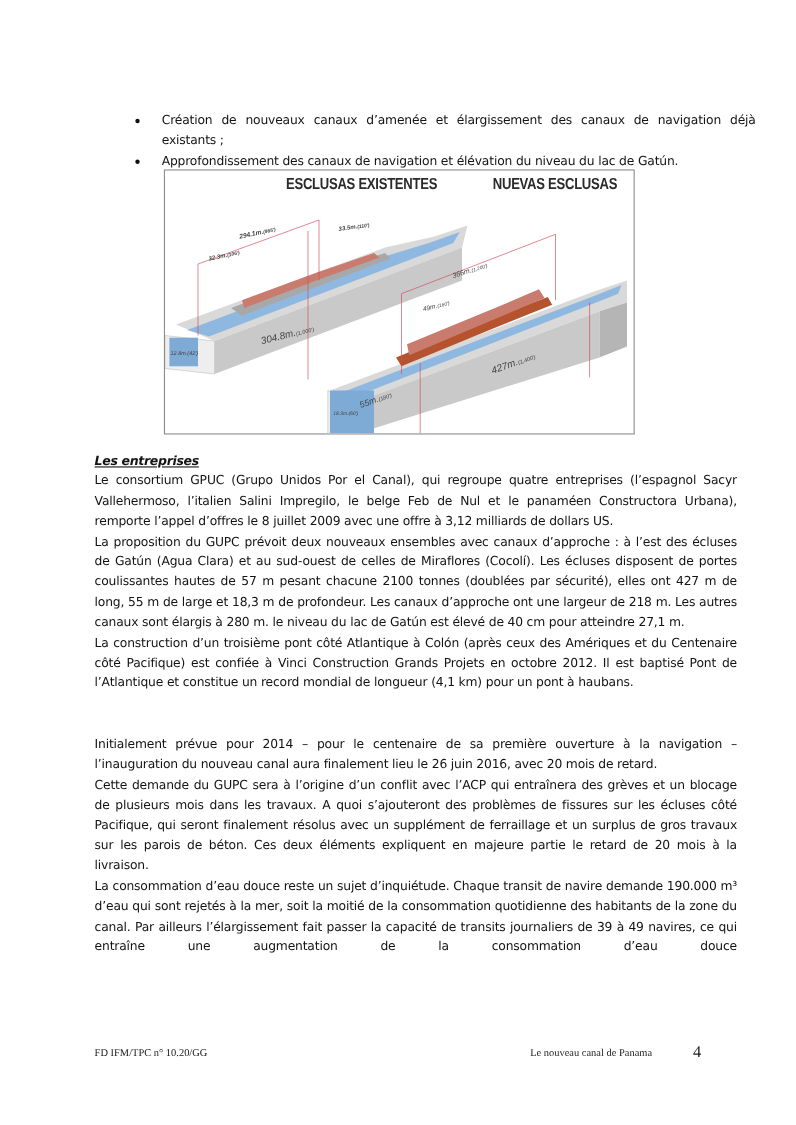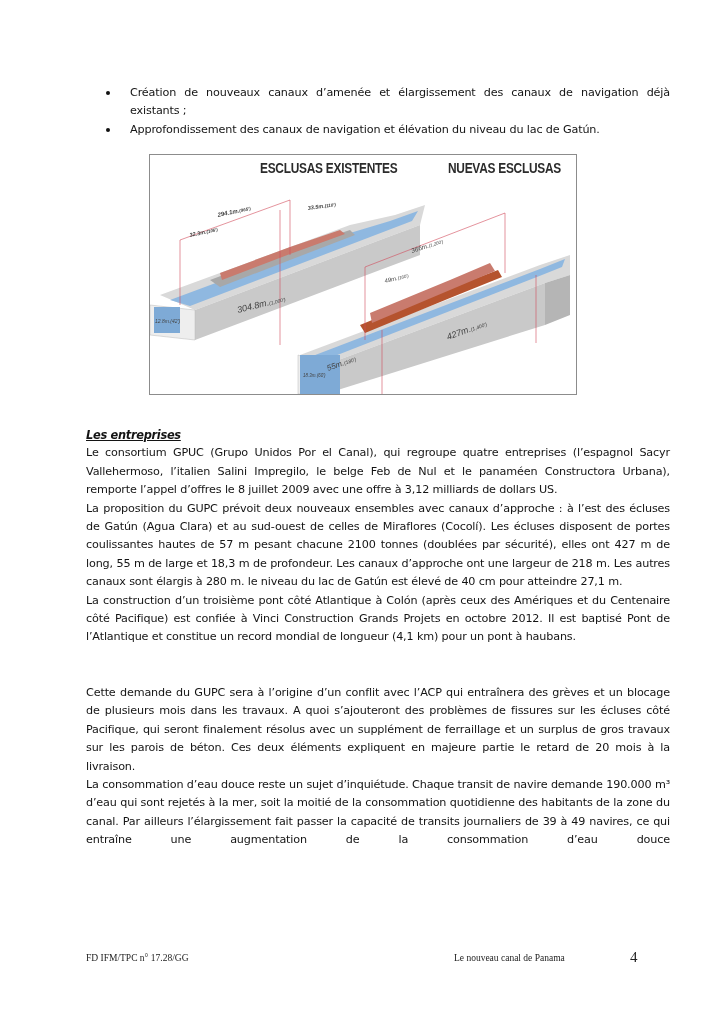--- a/index.html
+++ b/index.html
@@ -1,44 +1,44 @@
 <!DOCTYPE html>
 <html><head>
 <meta charset="utf-8">
 <style>
   html, body { margin: 0; padding: 0; background: #ffffff; }
   body { width: 724px; height: 1023px; position: relative; overflow: hidden;
          font-family: "DejaVu Sans", sans-serif; color: #111; }
   .page { position: absolute; left: 0; top: 0; width: 724px; height: 1023px; background: #fff; }
 
   .text { font-family: "DejaVu Sans", sans-serif; font-size: 11.2px; line-height: 18.4px;
-          letter-spacing: -0.15px; color: #141414; margin-top: 16px; }
+          letter-spacing: -0.15px; color: #141414; }
 
-  .bullets { position: absolute; left: 86px; top: 84px; width: 584px; margin: 0; padding: 0; list-style: none; }
+  .bullets { position: absolute; left: 86px; top: 84px; width: 584px; margin: 17px; padding: 0; list-style: none; }
   .bullets li { position: relative; padding-left: 44px; text-align: justify; }
   .bullets li .dot { position: absolute; left: 20px; top: 7px; width: 4px; height: 4px; border-radius: 50%; background: #111; }
 
   .figure { position: absolute; left: 149px; top: 154px; width: 426px; height: 239px;
             border: 1px solid #8c8c8c; background: #fff; overflow: hidden; }
   .fig-title { position: absolute; top: 5px; font-family: "Liberation Sans", sans-serif;
                font-weight: bold; font-size: 14.5px; letter-spacing: -0.3px; color: #2b2b2b;
                transform: scaleX(0.82); transform-origin: left top; white-space: nowrap; }
   .fig-title.left { left: 110px; }
   .fig-title.right { left: 298px; }
   .figure svg { position: absolute; left: 0; top: 0; }
   .dim { font-family: "Liberation Sans", sans-serif; font-style: italic; fill: #444; }
 
   .section { position: absolute; left: 86px; width: 584px; }
   .heading { font-weight: bold; font-style: italic; text-decoration: underline; font-size: 11.4px;
              line-height: 18.4px; letter-spacing: -0.3px; }
   .para { text-align: justify; margin: 0; }
 
   .footer { position: absolute; top: 953px; font-family: "Liberation Serif", serif; font-size: 9.5px; color: #222; }
   .footer.left { left: 86px; }
-  .footer.mid { left: 454px; text-align: right; }
+  .footer.mid { left: 482px; text-align: right; }
   .footer.num { left: 630px; top: 949px; font-size: 15px; }
 </style>
 </head>
 <body>
 
 <div class="page">
 
   <ul class="bullets text">
     <li>
       <span class="dot"></span>
@@ -105,20 +105,21 @@
   </div>
 
   <div class="section text" style="top:410px;">
     <div class="heading">Les entreprises</div>
     <p class="para">Le consortium GPUC (Grupo Unidos Por el Canal), qui regroupe quatre entreprises (l’espagnol Sacyr Vallehermoso, l’italien Salini Impregilo, le belge Feb de Nul et le panaméen Constructora Urbana), remporte l’appel d’offres le 8 juillet 2009 avec une offre à 3,12 milliards de dollars US.</p>
     <p class="para">La proposition du GUPC prévoit deux nouveaux ensembles avec canaux d’approche : à l’est des écluses de Gatún (Agua Clara) et au sud-ouest de celles de Miraflores (Cocolí). Les écluses disposent de portes coulissantes hautes de 57 m pesant chacune 2100 tonnes (doublées par sécurité), elles ont 427 m de long, 55 m de large et 18,3 m de profondeur. Les canaux d’approche ont une largeur de 218 m. Les autres canaux sont élargis à 280 m. le niveau du lac de Gatún est élevé de 40 cm pour atteindre 27,1 m.</p>
     <p class="para">La construction d’un troisième pont côté Atlantique à Colón (après ceux des Amériques et du Centenaire côté Pacifique) est confiée à Vinci Construction Grands Projets en octobre 2012. Il est baptisé Pont de l’Atlantique et constitue un record mondial de longueur (4,1 km) pour un pont à haubans.</p>
   </div>
 
   <div class="section text" style="top:668px;">
+    <p class="para">Initialement prévue pour 2014 – pour le centenaire de sa première ouverture à la navigation – l’inauguration du nouveau canal aura finalement lieu le 26 juin 2016, avec 20 mois de retard.</p>
     <p class="para">Cette demande du GUPC sera à l’origine d’un conflit avec l’ACP qui entraînera des grèves et un blocage de plusieurs mois dans les travaux. A quoi s’ajouteront des problèmes de fissures sur les écluses côté Pacifique, qui seront finalement résolus avec un supplément de ferraillage et un surplus de gros travaux sur les parois de béton. Ces deux éléments expliquent en majeure partie le retard de 20 mois à la livraison.</p>
     <p class="para" style="text-align-last: justify;">La consommation d’eau douce reste un sujet d’inquiétude. Chaque transit de navire demande 190.000 m³ d’eau qui sont rejetés à la mer, soit la moitié de la consommation quotidienne des habitants de la zone du canal. Par ailleurs l’élargissement fait passer la capacité de transits journaliers de 39 à 49 navires, ce qui entraîne une augmentation de la consommation d’eau douce</p>
   </div>
 
-  <div class="footer left">FD IFM/TPC  n° 17.28/GG</div>
+  <div class="footer left">FD IFM/TPC  n° 10.20/GG</div>
   <div class="footer mid">Le nouveau canal de Panama</div>
   <div class="footer num">4</div>
 </div>
 
 </body></html>

